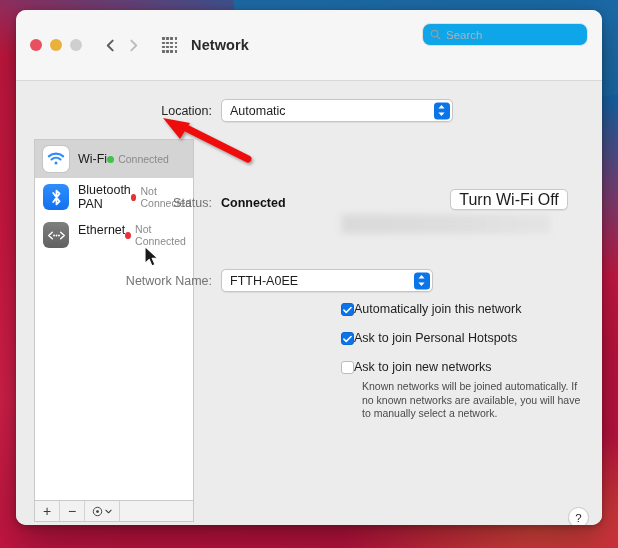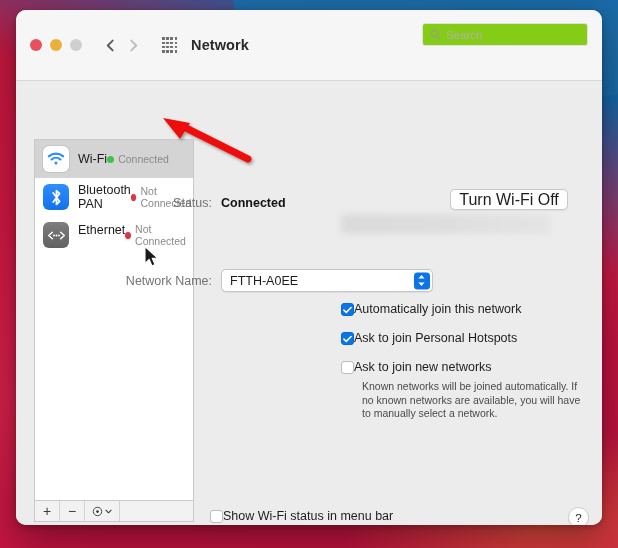--- a/index.html
+++ b/index.html
@@ -90,23 +90,23 @@
     font-size: 14.5px;
     font-weight: 700;
     color: #2a2a2a;
     letter-spacing: .1px;
   }
 
   #search-box {
     position: absolute;
     right: 14px; top: 13px;
     width: 150px; height: 21px;
-    background: #84cc16;
+    background: #0ea5e9;
     border: 1px solid #e0e0e0;
-    border-radius: 3px;
+    border-radius: 8px;
     display: flex;
     align-items: center;
     padding: 0 7px;
     gap: 5px;
   }
   #search-box svg { flex: 0 0 auto; }
   #search-input {
     border: none; outline: none; background: transparent;
     font-family: "Liberation Sans", sans-serif;
     font-size: 11.5px;
@@ -391,20 +391,34 @@
         <svg width="11" height="11" viewBox="0 0 12 12">
           <circle cx="5" cy="5" r="3.6" fill="none" stroke="#9a9a9a" stroke-width="1.3"></circle>
           <line x1="7.7" y1="7.7" x2="10.6" y2="10.6" stroke="#9a9a9a" stroke-width="1.3" stroke-linecap="round"></line>
         </svg>
         <input id="search-input" type="text" placeholder="Search" style="">
       </div>
     </div>
 
     <div id="content">
 
+      <div id="location-row">
+        <div id="location-label">Location:</div>
+        <div class="popup" id="location-popup">
+          <span class="ptext">Automatic</span>
+          <span class="stepper">
+            <svg width="9" height="5" viewBox="0 0 9 5">
+                <path d="M4.5 0.6 L7.6 4 L1.4 4 Z" fill="#fff"></path>
+              </svg>
+            <svg width="9" height="5" viewBox="0 0 9 5">
+                <path d="M4.5 4.4 L1.4 1 L7.6 1 Z" fill="#fff"></path>
+              </svg>
+          </span>
+        </div>
+      </div>
 
       <div id="sidebar">
 
         <div class="svc selected">
           <div class="svc-icon wifi">
             <svg width="18" height="14" viewBox="0 0 20 15">
               <path d="M2 4.6 A12 12 0 0 1 18 4.6" fill="none" stroke="#2f8dfb" stroke-width="2.3" stroke-linecap="round"></path>
               <path d="M5 8 A7.6 7.6 0 0 1 15 8" fill="none" stroke="#2f8dfb" stroke-width="2.3" stroke-linecap="round"></path>
               <circle cx="10" cy="12" r="1.7" fill="#2f8dfb"></circle>
             </svg>
@@ -508,24 +522,20 @@
         <span class="cblabel">Ask to join Personal Hotspots</span>
       </div>
 
       <div class="cbrow" id="cb3">
         <span class="cb off"></span>
         <span class="cblabel">Ask to join new networks</span>
       </div>
 
       <div id="cb-help">Known networks will be joined automatically. If no known networks are available, you will have to manually select a network.</div>
 
-      <div class="cbrow" id="cb-menubar">
-        <span class="cb off"></span>
-        <span class="cblabel">Show Wi-Fi status in menu bar</span>
-      </div>
 
       <button id="help-btn">?</button>
 
     </div>
   </div>
 
   <svg id="arrow" width="110" height="55" viewBox="0 0 110 55">
     <defs>
       <filter id="ashadow" x="-30%" y="-30%" width="180%" height="180%">
         <feDropShadow dx="1.5" dy="2" stdDeviation="1.4" flood-color="#000" flood-opacity=".35"></feDropShadow>

